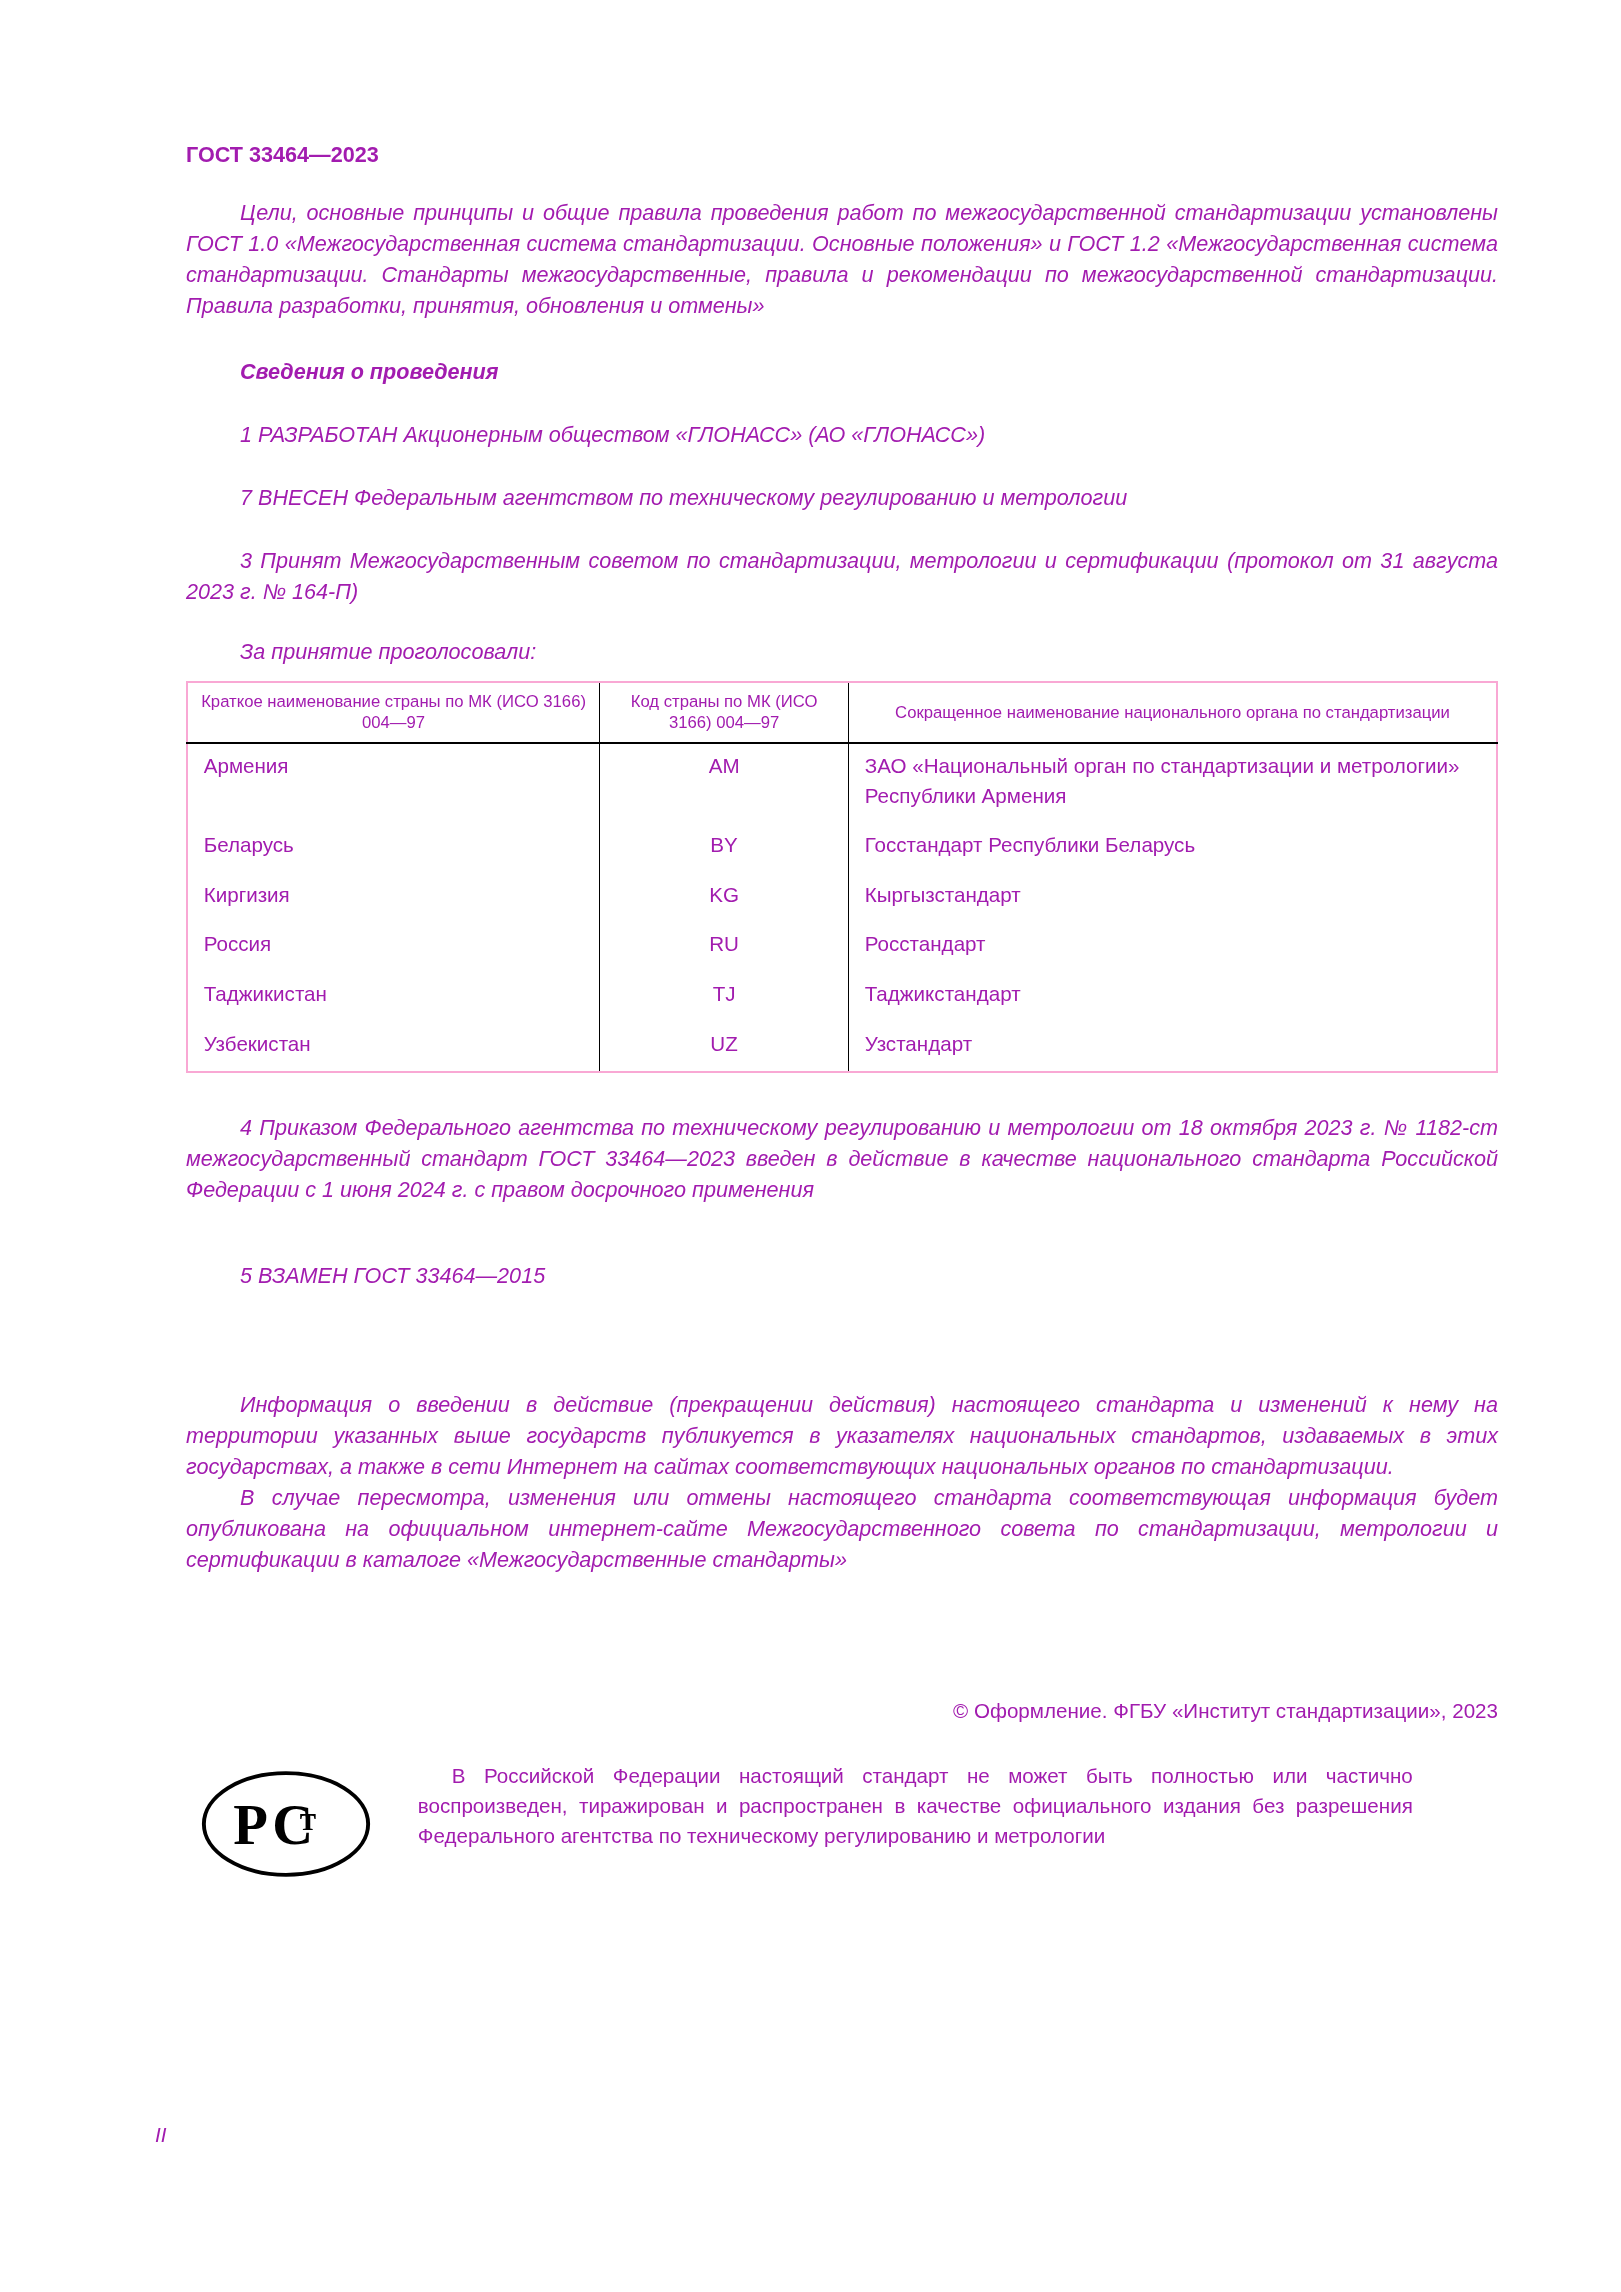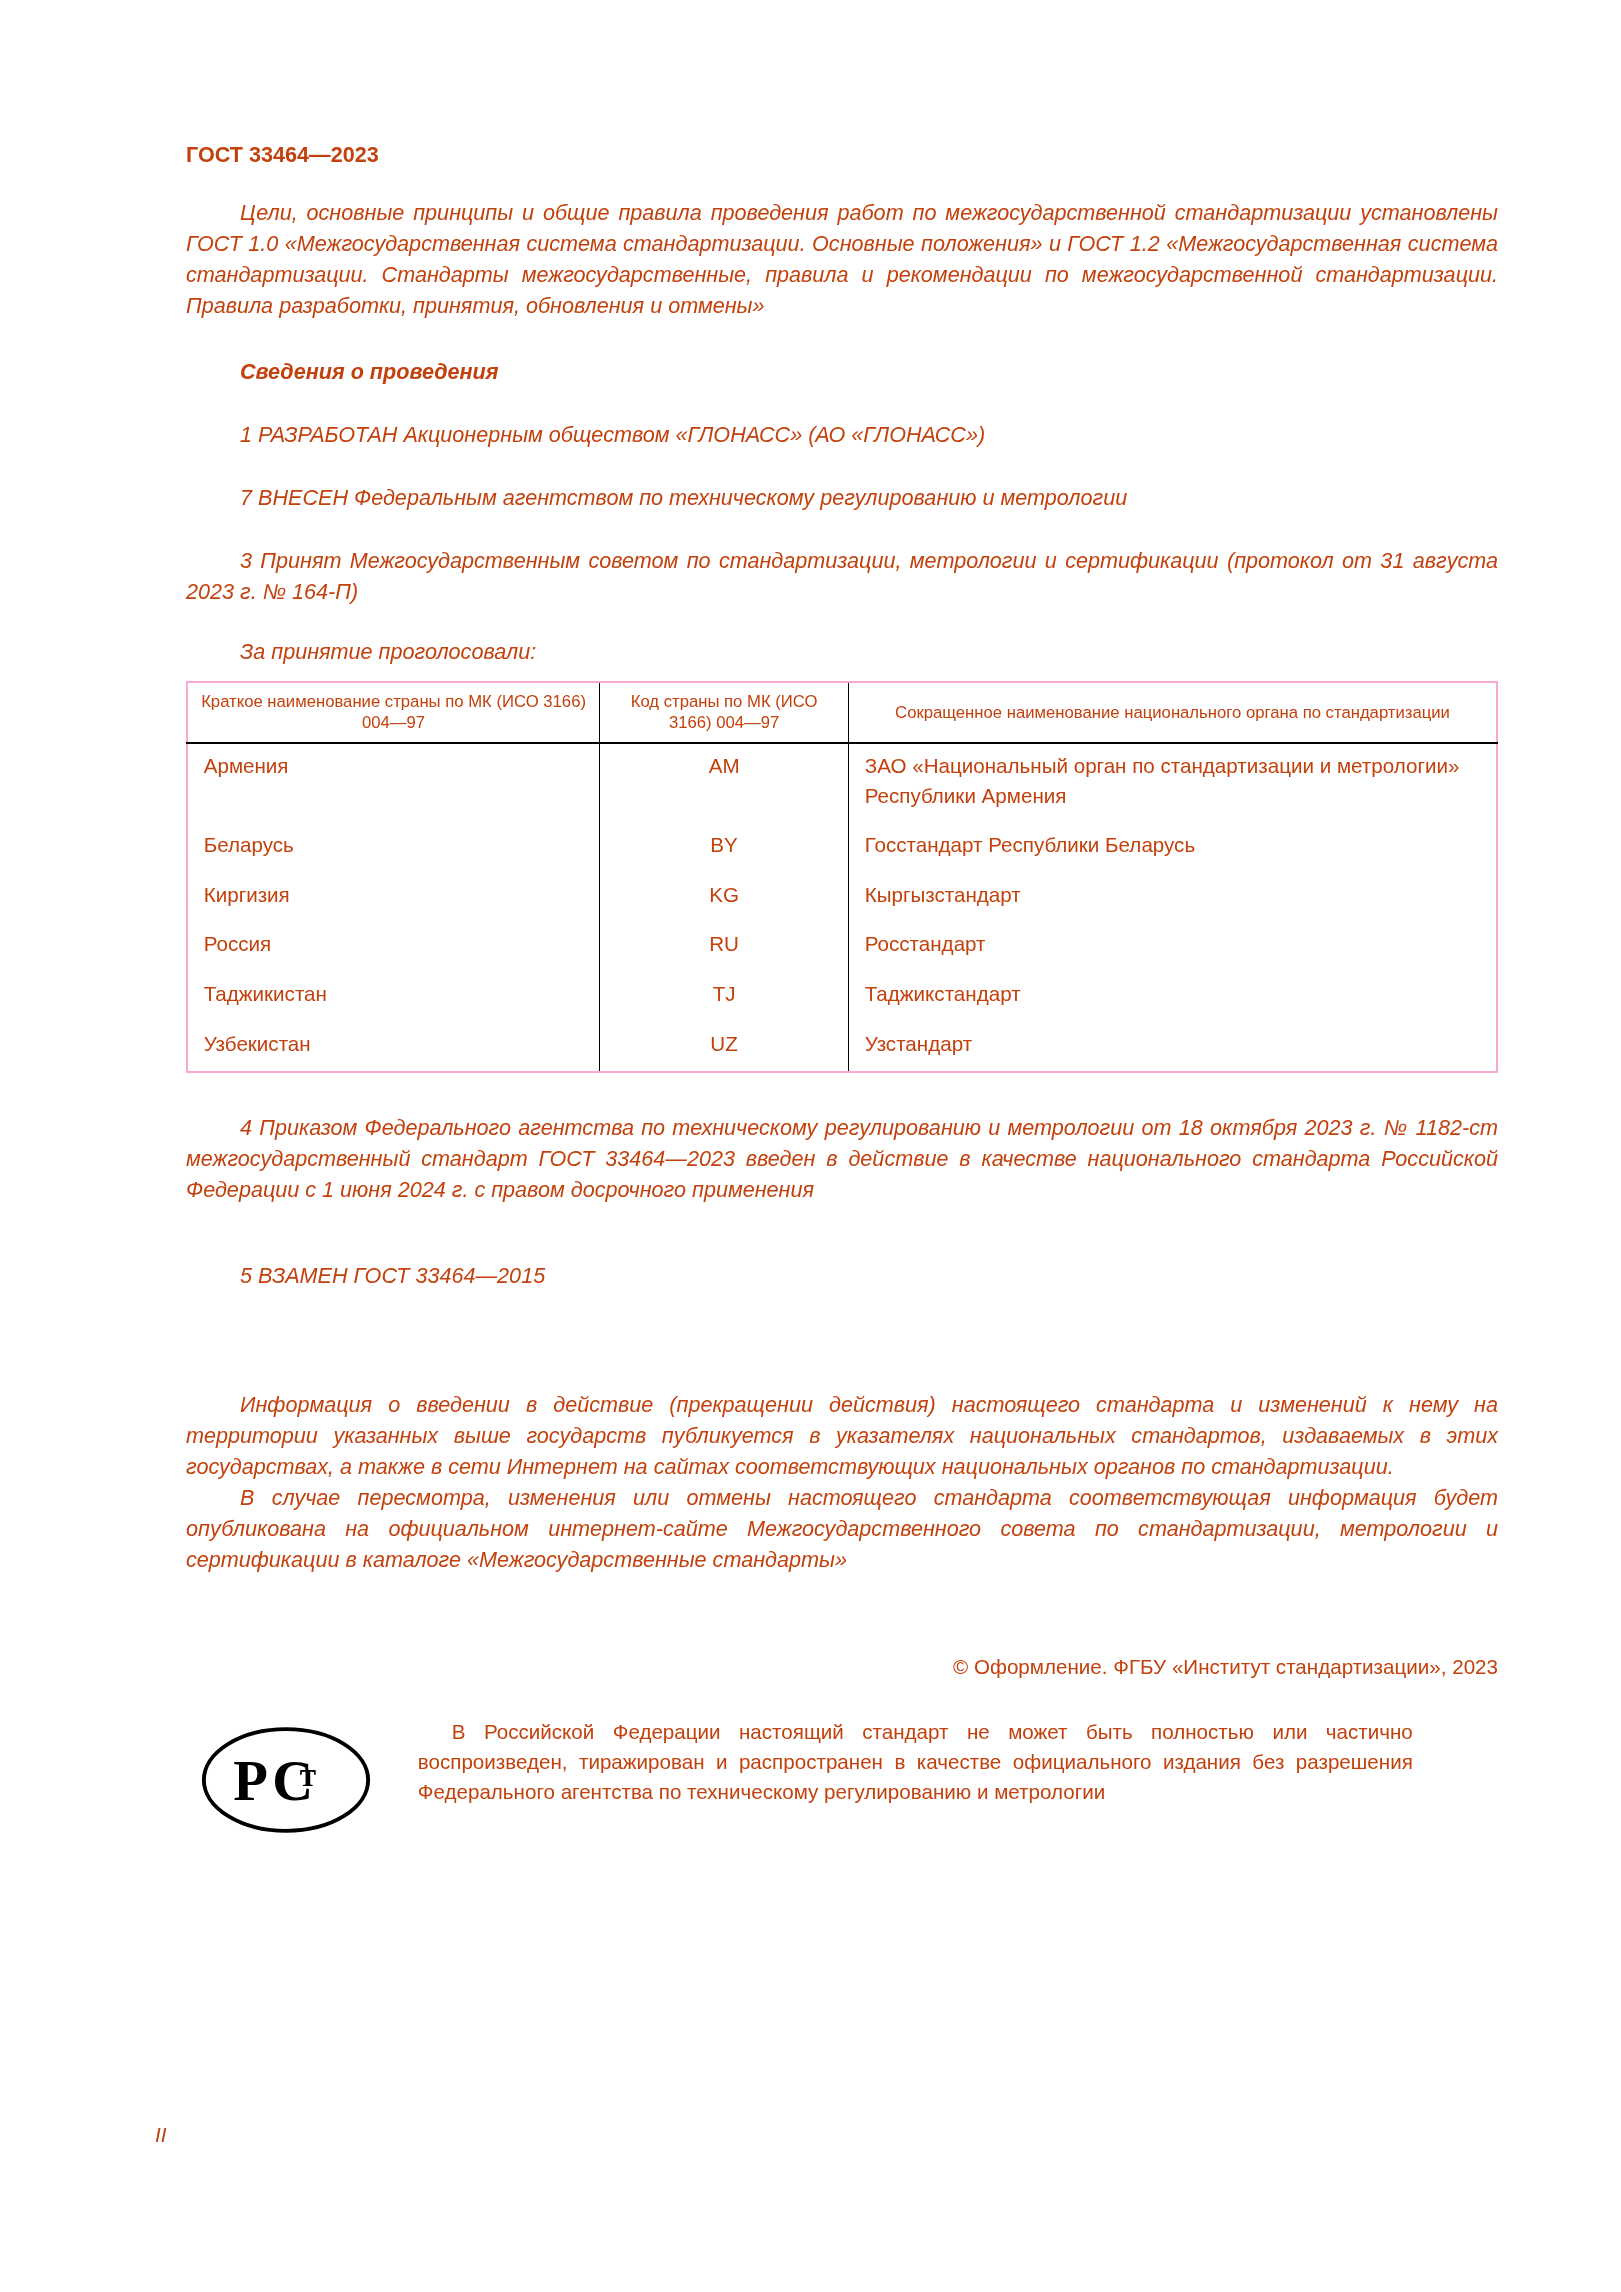--- a/index.html
+++ b/index.html
@@ -3,21 +3,21 @@
 <meta charset="utf-8">
 <style>
   html, body { margin: 0; padding: 0; background: #ffffff; }
   .page {
     position: relative;
     width: 1621px;
     height: 2293px;
     box-sizing: border-box;
     padding: 139px 123px 59px 186px;
     background: #ffffff;
-    color: #c2410c;
+    color: #a21caf;
     font-family: "Liberation Sans", "DejaVu Sans", sans-serif;
     font-size: 21.6px;
     line-height: 31px;
   }
   .doc-code { font-weight: bold; }
   .title {
     margin: 41px 0 0 0;
     font-size: 24.5px;
     line-height: 31px;
     font-weight: bold;
@@ -61,21 +61,21 @@
     line-height: 30px;
     vertical-align: top;
     padding: 6.9px 15.7px 12.7px 15.7px;
   }
   .vote-table td.c2 { text-align: center; }
   .vote-table col.col-country { width: 31.5%; }
   .vote-table col.col-code    { width: 19%; }
   .vote-table col.col-org     { width: 49.5%; }
 
   .copyright {
-    margin: 76px 0 0 0;
+    margin: 120px 0 0 0;
     text-align: right;
     font-size: 20.6px;
   }
   .bottom-block {
     display: flex;
     align-items: flex-start;
     gap: 44px;
     margin-top: 35px;
     padding-left: 11.8px;
   }

